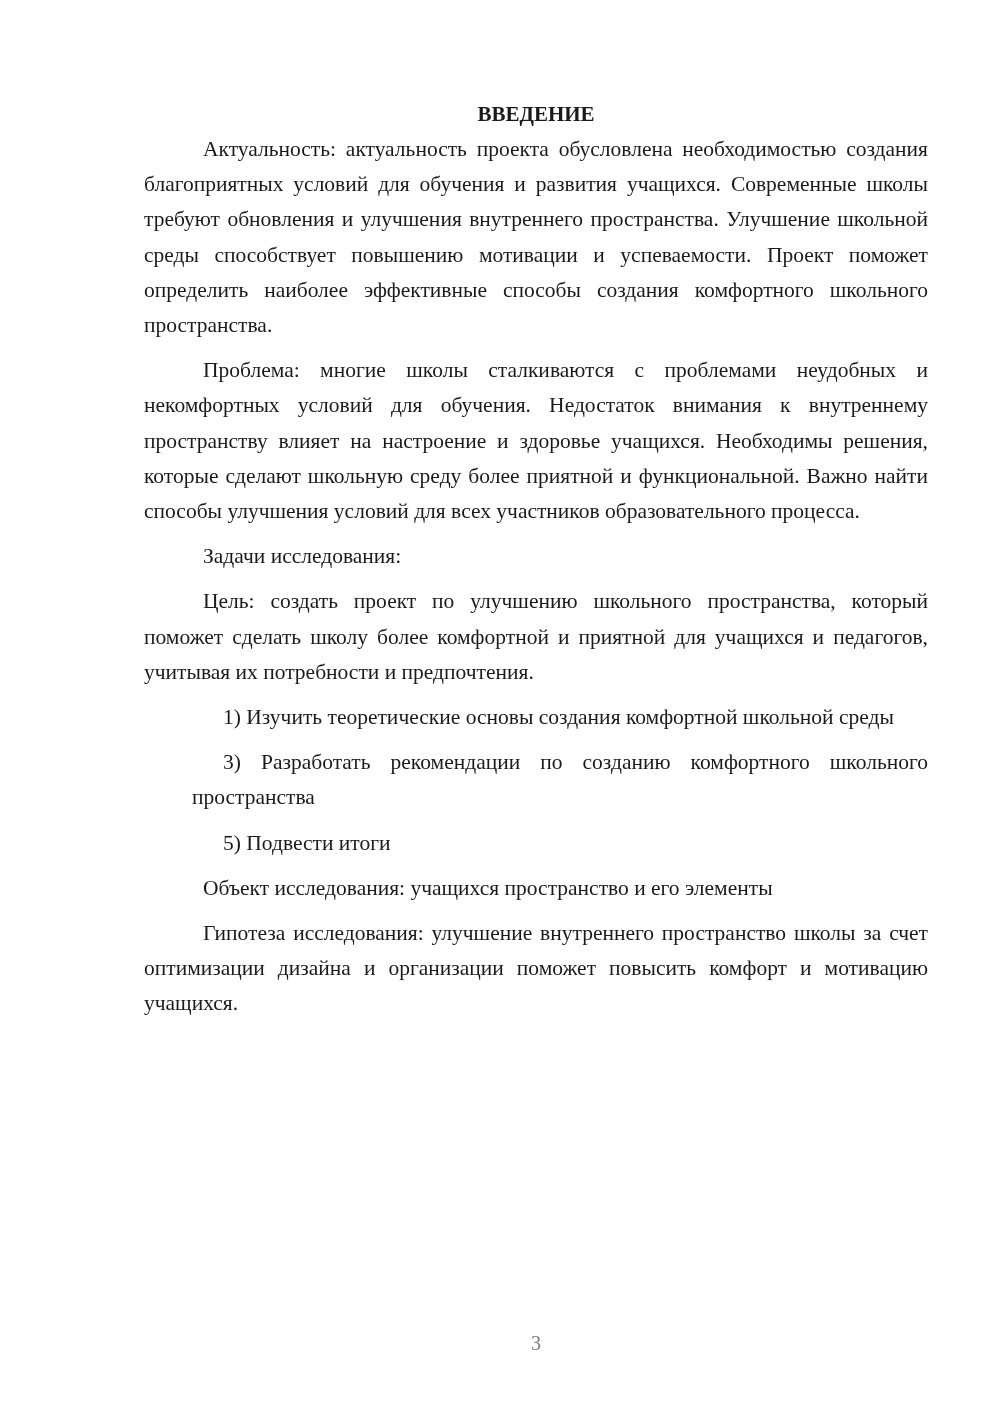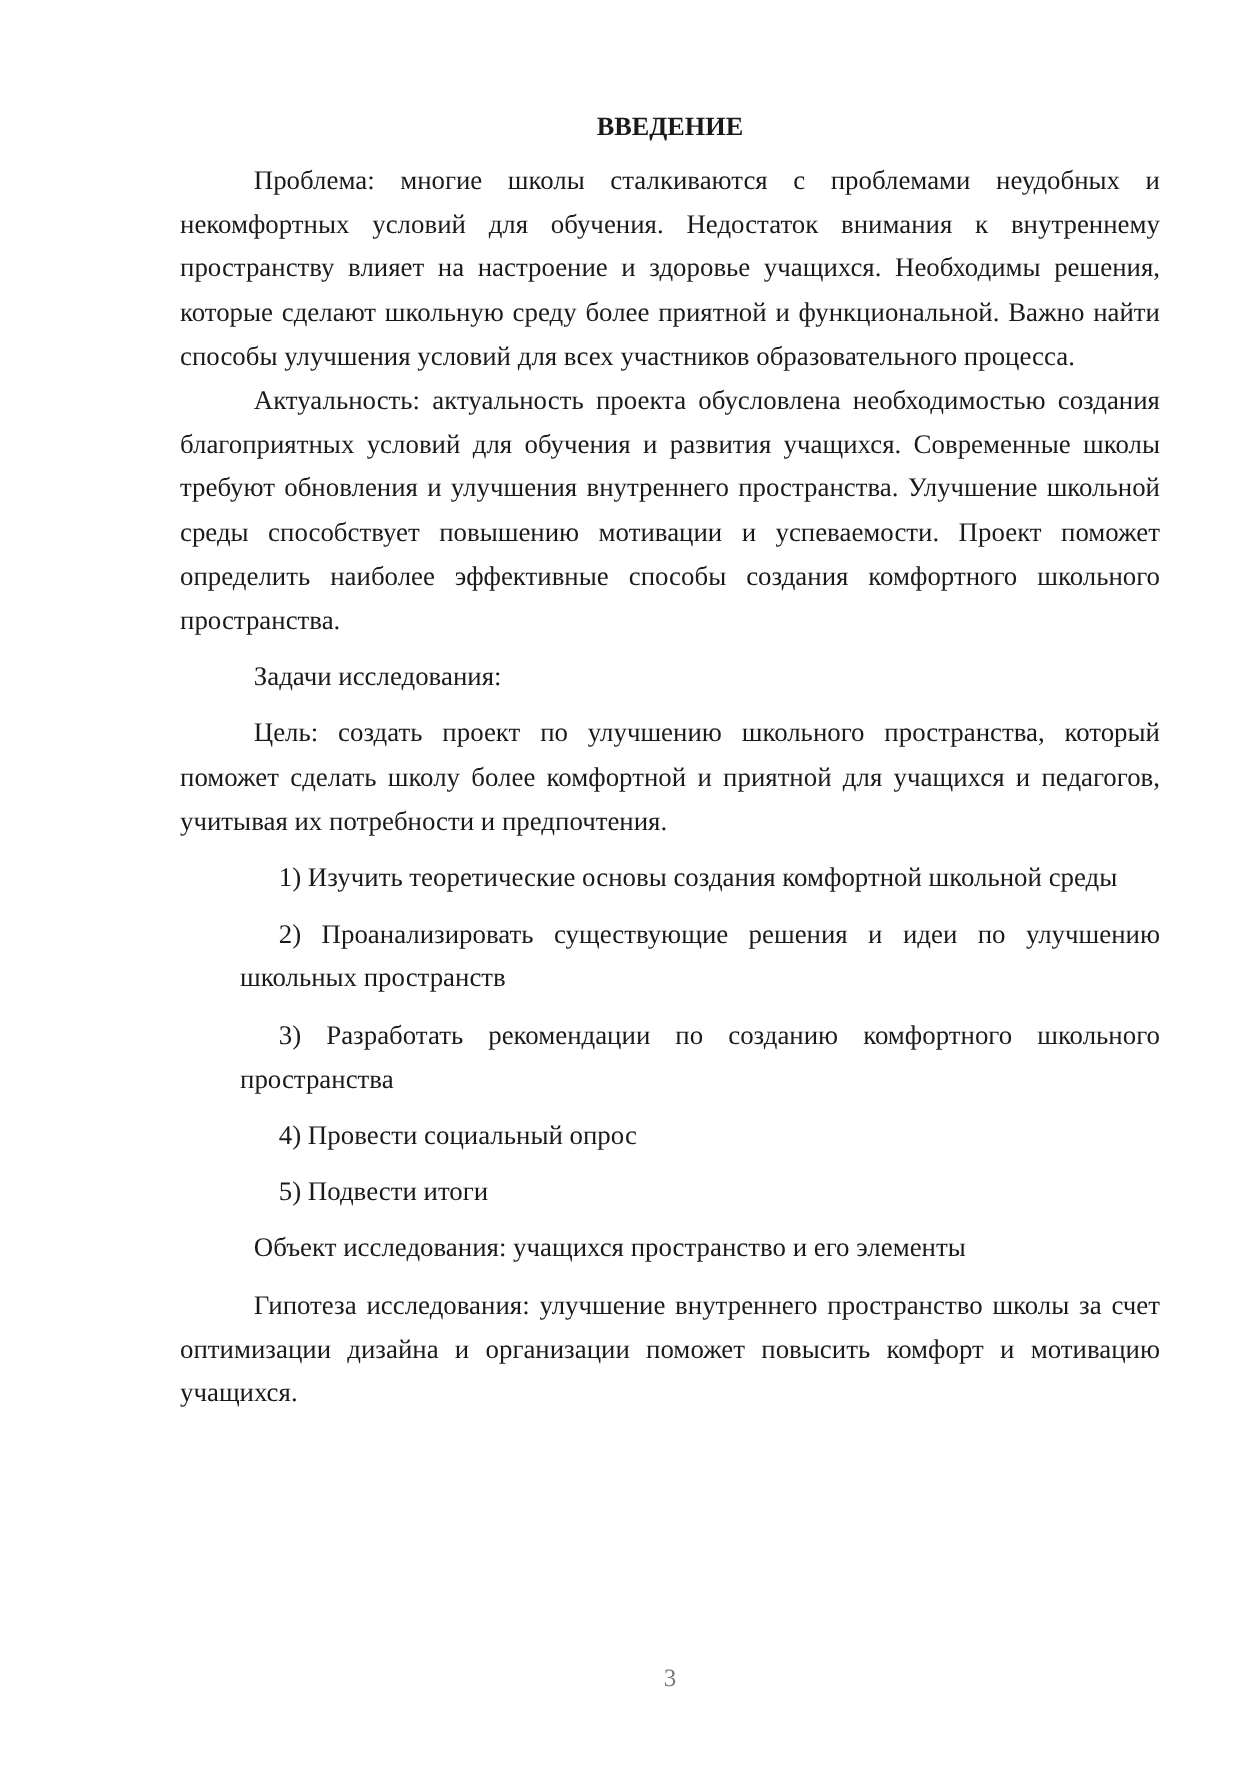--- a/index.html
+++ b/index.html
@@ -11,21 +11,21 @@
       width: 1000px;
       height: 1414px;
       position: relative;
       overflow: hidden;
       font-family: "Liberation Serif", "DejaVu Serif", serif;
       color: #1a1a1a;
     }
     .page {
       position: absolute;
       left: 144px;
-      top: 85px;
+      top: 98px;
       width: 784px;
     }
     .title {
       text-align: center;
       font-weight: bold;
       font-size: 21px;
       line-height: 32px;
       margin: 0 0 2px 0;
       padding-left: 0;
     }
@@ -54,33 +54,31 @@
       font-size: 20px;
       color: #7a7a7a;
     }
   </style>
 </head>
 <body>
 
 <div class="page">
   <div class="title">ВВЕДЕНИЕ</div>
 
+  <p class="indent">Актуальность: актуальность проекта обусловлена необходимостью создания благоприятных условий для обучения и развития учащихся. Современные школы требуют обновления и улучшения внутреннего пространства. Улучшение школьной среды способствует повышению мотивации и успеваемости. Проект поможет определить наиболее эффективные способы создания комфортного школьного пространства.</p>
+
   <p class="indent gap">Проблема: многие школы сталкиваются с проблемами неудобных и некомфортных условий для обучения. Недостаток внимания к внутреннему пространству влияет на настроение и здоровье учащихся. Необходимы решения, которые сделают школьную среду более приятной и функциональной. Важно найти способы улучшения условий для всех участников образовательного процесса.</p>
-
-  <p class="indent">Актуальность: актуальность проекта обусловлена необходимостью создания благоприятных условий для обучения и развития учащихся. Современные школы требуют обновления и улучшения внутреннего пространства. Улучшение школьной среды способствует повышению мотивации и успеваемости. Проект поможет определить наиболее эффективные способы создания комфортного школьного пространства.</p>
 
   <p class="indent gap">Задачи исследования:</p>
 
   <p class="indent gap">Цель: создать проект по улучшению школьного пространства, который поможет сделать школу более комфортной и приятной для учащихся и педагогов, учитывая их потребности и предпочтения.</p>
 
   <div>
     <p class="list gap">1) Изучить теоретические основы создания комфортной школьной среды</p>
-    <p class="list gap">2) Проанализировать существующие решения и идеи по улучшению школьных пространств</p>
     <p class="list gap">3) Разработать рекомендации по созданию комфортного школьного пространства</p>
-    <p class="list gap">4) Провести социальный опрос</p>
     <p class="list gap">5) Подвести итоги</p>
   </div>
 
   <p class="indent gap">Объект исследования: учащихся пространство и его элементы</p>
 
 
   <p class="indent gap">Гипотеза исследования: улучшение внутреннего пространство школы за счет оптимизации дизайна и организации поможет повысить комфорт и мотивацию учащихся.</p>
 </div>
 
 <div class="page-number">3</div>

